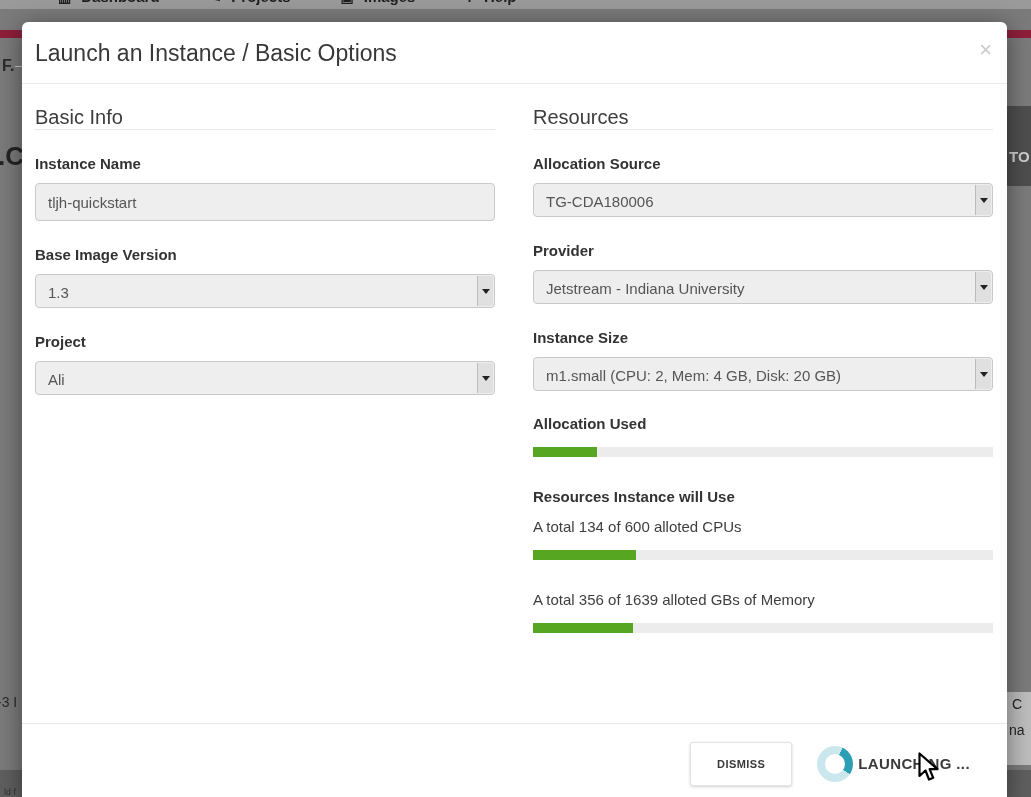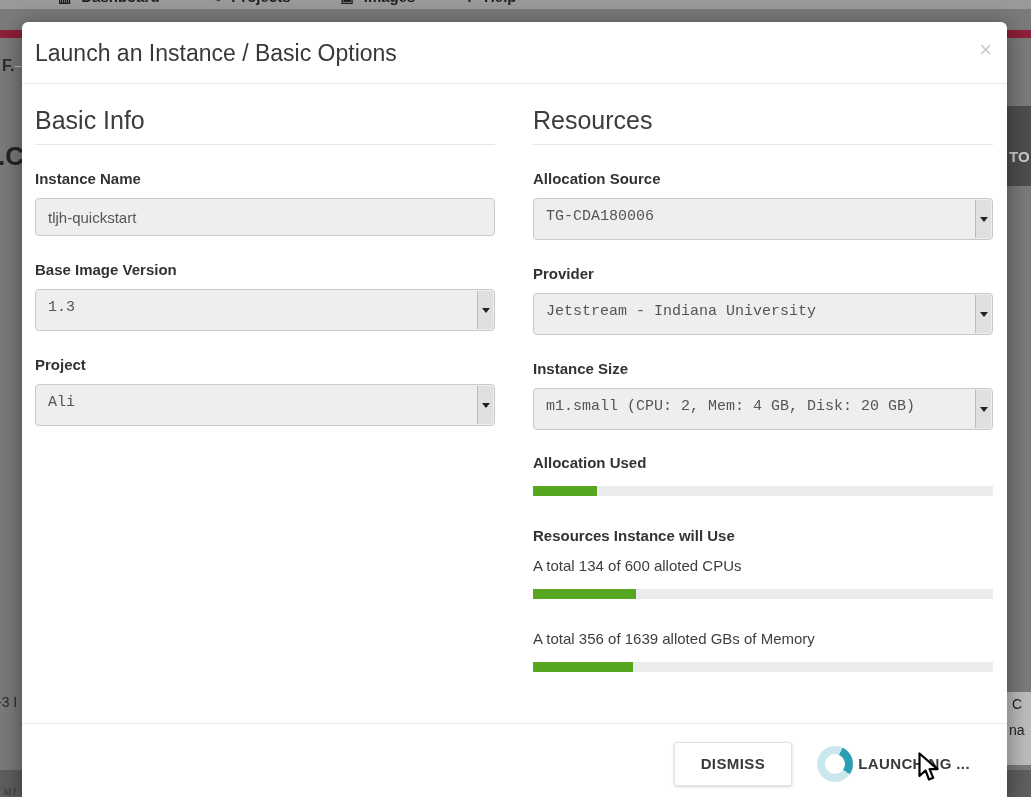--- a/index.html
+++ b/index.html
@@ -29,43 +29,43 @@
 
   
   .modal { position:absolute; left:22px; top:8px; width:985px; height:781px; background:#fff;
            border-radius:6px; box-shadow:0 4px 24px rgba(0,0,0,.45); overflow:hidden;margin-top:14px; }
   .modal-header { position:relative; height:62px; border-bottom:1px solid #ebebeb; }
   .modal-title { position:absolute; left:13px; top:0; line-height:62px; font-size:23px; font-weight:400; color:#383838; }
   .modal-close { position:absolute; right:15px; top:17px; font-size:22px; color:#c9c9c9; cursor:pointer; line-height:1; }
 
   .modal-body { display:flex; gap:38px; padding:10px 14px 0 13px; }
   .col { width:460px; }
-  .sect-h { font-size:25px; font-weight:400; color:#3c3c3c; margin-top:12px; padding-bottom:9px; border-bottom:1px solid #e6e6e6; }
+  .sect-h { font-size:20px; font-weight:400; color:#3c3c3c; margin-top:12px; border-bottom:1px solid #e6e6e6; }
   .fld-label { display:block; font-size:15px; font-weight:700; color:#333; margin-top:25px; margin-bottom:11px; }
   .txt { width:100%; height:38px; background:#eee; border:1px solid #c9c9c9; border-radius:4px;
          padding:0 12px; font-size:15px; color:#555; font-family:"Liberation Sans", sans-serif; }
-  .sel { position:relative; width:100%; height:42px; background:#eee; border:1px solid #c9c9c9; border-radius:4px; cursor:pointer;font-family:Liberation Mono, monospace; }
+  .sel { position:relative; width:100%; height:34px; background:#eee; border:1px solid #c9c9c9; border-radius:4px; cursor:pointer; }
   .sel-val { position:absolute; left:12px; top:0; line-height:36px; font-size:15px; color:#555; white-space:nowrap; }
   .sel-btn { position:absolute; right:1px; top:1px; bottom:1px; width:16px; background:#e0e0e0;
              border-left:1px solid #bbb; border-radius:0 3px 3px 0; display:flex; align-items:center; justify-content:center; }
   .tri { width:0; height:0; border-left:4px solid transparent; border-right:4px solid transparent; border-top:5px solid #222; }
 
   .res-h { font-size:15px; font-weight:700; color:#333; }
   .res-h.m1 { margin-top:24px; }
   .res-h.m2 { margin-top:31px; }
   .res-txt { font-size:15px; color:#3e3e3e; margin-top:13px; }
   .prog { width:100%; height:10px; background:#ececec; margin-top:15px; overflow:hidden; }
   .prog-fill { height:100%; }
 
   .modal-footer { position:absolute; left:0; right:0; bottom:0; height:80px; background:#fff;
                   border-top:1px solid #e9e9e9; display:flex; align-items:center; padding:0 37px 0 28px; }
   .adv { display:flex; align-items:center; gap:10px; cursor:pointer; }
   .adv-label { font-size:17px; }
   .btn-dismiss { margin-left:auto; height:44px; padding:0 26px; background:#fff; border:1px solid #e3e3e3;
-                 border-radius:3px; box-shadow:0 1px 3px rgba(0,0,0,.18); font-size:15px; font-weight:600;
+                 border-radius:3px; box-shadow:0 1px 3px rgba(0,0,0,.18); font-size:11px; font-weight:600;
                  letter-spacing:.4px; color:#3a3a3a; cursor:pointer; font-family:"Liberation Sans", sans-serif; }
   .launching { display:flex; align-items:center; gap:5px; margin-left:25px; cursor:default; }
   .spinner { position:relative; width:36px; height:36px; border-radius:50%; }
   .spinner .hole { position:absolute; left:50%; top:50%; width:20px; height:20px; margin:-10px 0 0 -10px;
                    border-radius:50%; background:#fff; }
   .launch-label { font-size:15px; font-weight:600; letter-spacing:.4px; color:#3a3a3a; }
 
   .cursor { position:absolute; left:918px; top:752px; }
 </style>
 </head>

